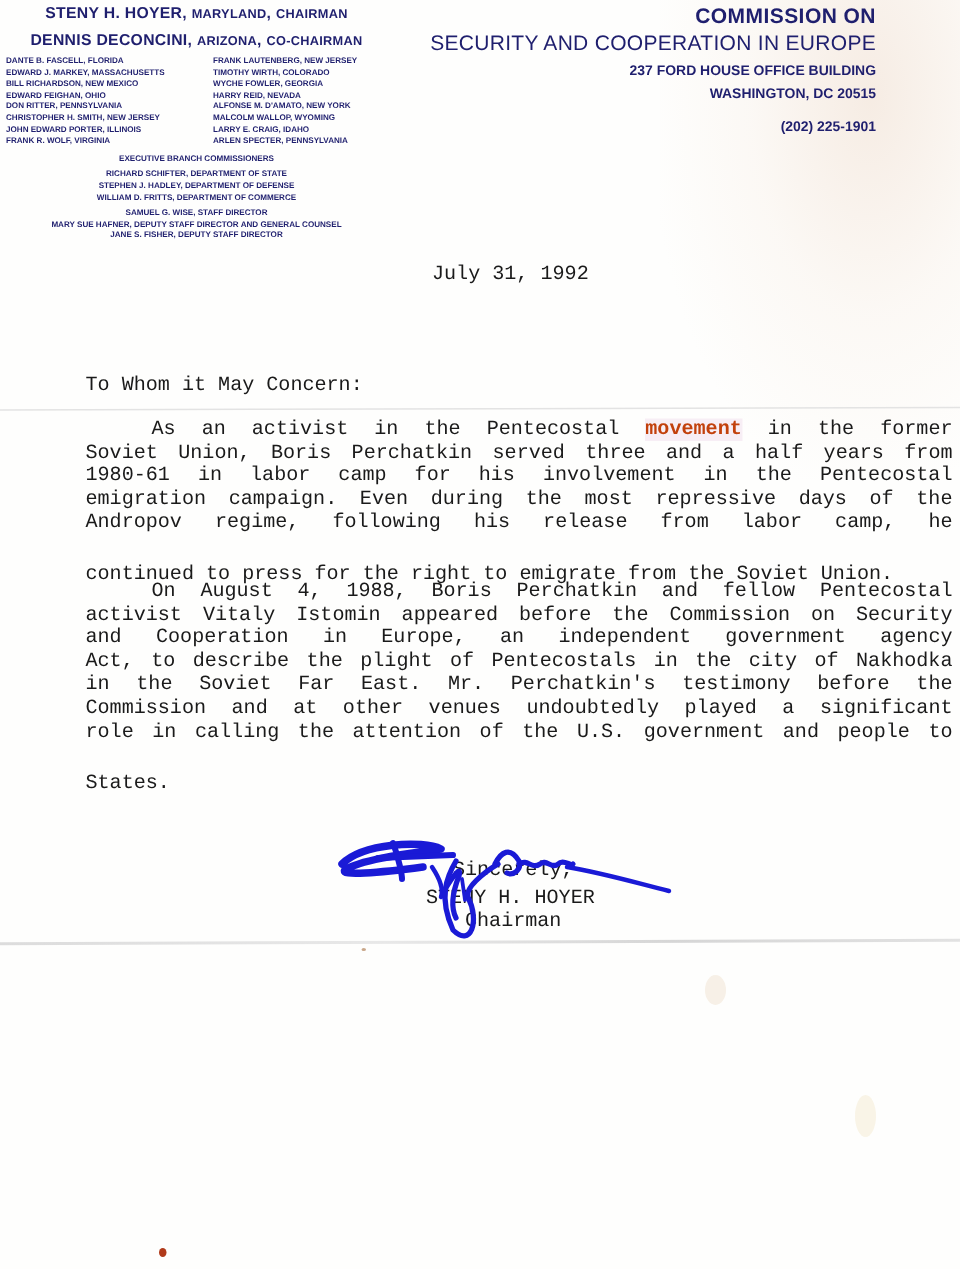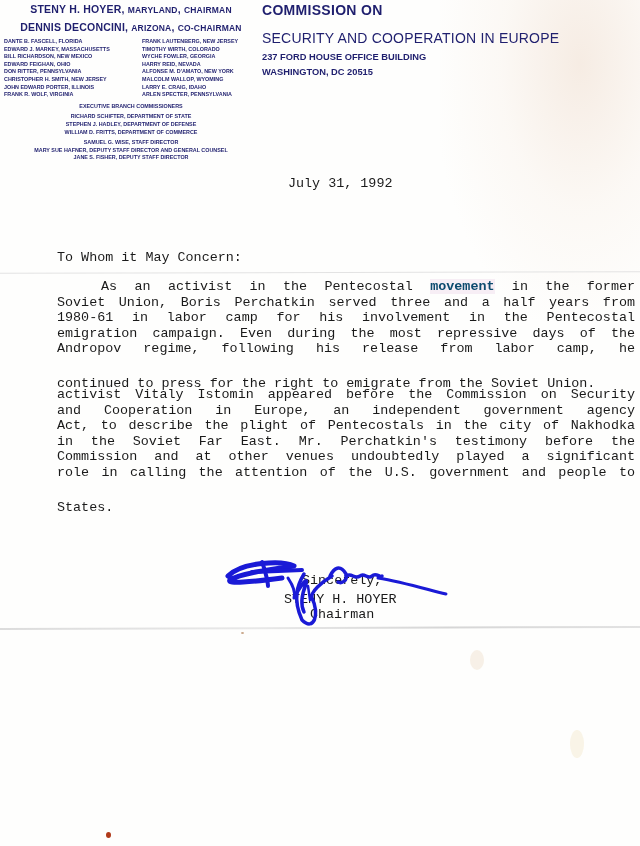--- a/index.html
+++ b/index.html
@@ -27,36 +27,36 @@
     .chair { font-weight: bold; font-size: 10.5px; letter-spacing: 0.2px; margin-top: 3px; }
     .chair2 { margin-top: 6px; }
     .chair .sc { font-size: 8.5px; }
     .members { display: flex; justify-content: space-between; padding: 0 4px 0 4px; margin-top: 5px; text-align: left; }
     .col { font-weight: bold; font-size: 5.4px; line-height: 7.6px; white-space: nowrap; }
     .col.right { width: 116px; }
     .exec { font-weight: bold; font-size: 5.4px; line-height: 7.6px; margin-top: 4px; }
     .exec .hd { margin-bottom: 3px; }
     .staff { font-weight: bold; font-size: 5.4px; line-height: 7.6px; margin-top: 3px; }
     
-    .lh-right { position: absolute; left: 262px; top: 2px; width: 322px; text-align: left; color: #1f1f6e; }
+    .lh-right { position: absolute; left: 262px; top: 2px; width: 322px; text-align: right; color: #1f1f6e; }
     .comm1 { font-weight: bold; font-size: 14px; letter-spacing: 0.3px; }
-    .comm2 { font-size: 14px; letter-spacing: 0.2px; margin-top: 12px; font-weight: 500; }
+    .comm2 { font-size: 14px; letter-spacing: 0.2px; margin-top: 2px; font-weight: 500; }
     .addr { font-weight: bold; font-size: 9.3px; margin-top: 4px; line-height: 15px; }
     .phone { font-weight: bold; font-size: 9.3px; margin-top: 9px; }
     
     .mono { font-family: "Liberation Mono", "DejaVu Sans Mono", monospace; color: #1a1a1a; font-size: 13.4px; }
     .date { position: absolute; left: 288px; top: 176px; }
     .salutation { position: absolute; left: 57px; top: 250px; }
     .para { position: absolute; left: 57px; width: 578px; line-height: 15.6px; text-align: justify; text-align-last: left; }
     .p1 { top: 279px; }
     .p2 { top: 387px; }
     .para .line { display: block; text-align: justify; text-align-last: justify; white-space: normal; }
     .para .line.last { text-align-last: left; margin-top: 19px; }
     .indent { padding-left: 44px; }
-    .hl { font-weight: bold; color: #0c4a6e; background: rgba(200,120,190,0.12); }
+    .hl { font-weight: bold; color: #c2410c; background: rgba(200,120,190,0.12); }
     .closing { position: absolute; left: 302px; top: 573px; }
     .signame { position: absolute; left: 284px; top: 592px; }
     .sigtitle { position: absolute; left: 310px; top: 607px; }
     .signature { position: absolute; left: 222px; top: 554px; width: 230px; height: 80px; }
     .speck { position: absolute; border-radius: 50%; }
   </style>
 </head>
 <body>
 
 <div class="stain"></div>
@@ -109,35 +109,37 @@
   </div>
 </div>
 
 <div class="lh-right">
   <div class="comm1">COMMISSION ON</div>
   <div class="comm2">SECURITY AND COOPERATION IN EUROPE</div>
   <div class="addr">
     <div>237 FORD HOUSE OFFICE BUILDING</div>
     <div>WASHINGTON, DC 20515</div>
   </div>
+  <div class="phone">(202) 225-1901</div>
 </div>
 
 <div class="mono date">July 31, 1992</div>
 <div class="mono salutation">To Whom it May Concern:</div>
 
 <div class="mono para p1">
   <span class="line indent"><span>As an activist in the Pentecostal </span><span class="hl">movement</span><span> in the former</span></span>
   <span class="line">Soviet Union, Boris Perchatkin served three and a half years from</span>
   <span class="line">1980-61 in labor camp for his involvement in the Pentecostal</span>
   <span class="line">emigration campaign.  Even during the most repressive days of the</span>
   <span class="line">Andropov regime, following his release from labor camp, he</span>
   <span class="line last">continued to press for the right to emigrate from the Soviet Union.</span>
 </div>
 
 <div class="mono para p2">
+  <span class="line indent">On August 4, 1988, Boris Perchatkin and fellow Pentecostal</span>
   <span class="line">activist Vitaly Istomin appeared before the Commission on Security</span>
   <span class="line">and Cooperation in Europe, an independent government agency</span>
   <span class="line">Act, to describe the plight of Pentecostals in the city of Nakhodka</span>
   <span class="line">in the Soviet Far East.  Mr. Perchatkin's testimony before the</span>
   <span class="line">Commission and at other venues undoubtedly played a significant</span>
   <span class="line">role in calling the attention of the U.S. government and people to</span>
   <span class="line last">States.</span>
 </div>
 
 <div class="mono closing">Sincerely,</div>

